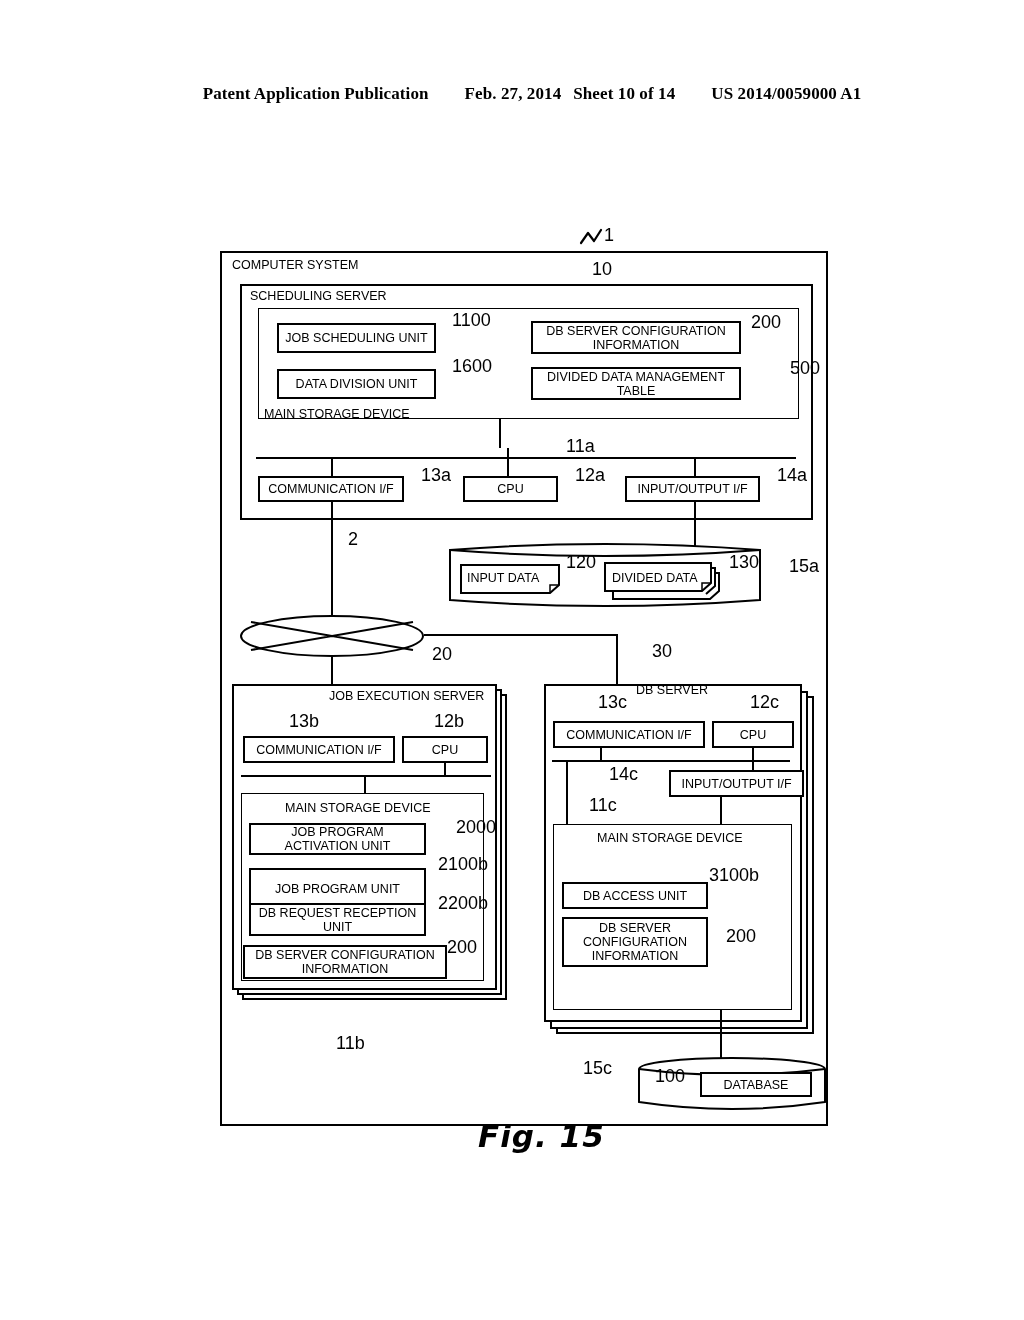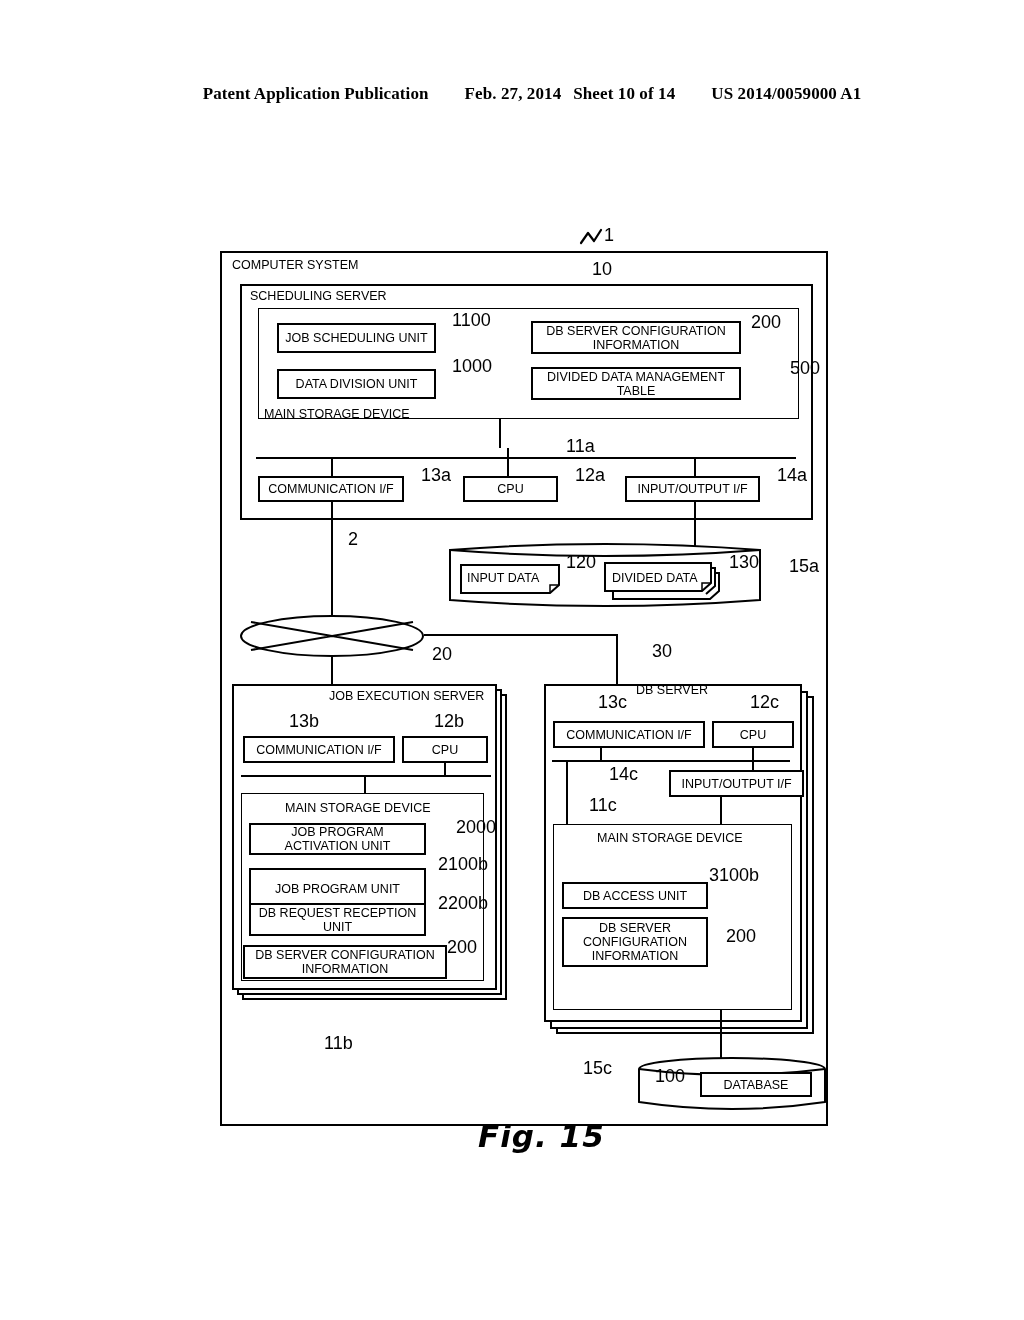--- a/index.html
+++ b/index.html
@@ -137,21 +137,21 @@
   <div class="btitle" style="left:264px;top:408px;">MAIN STORAGE DEVICE</div>
 
   <div class="cbox" style="left:277px;top:323px;width:159px;height:30px;">
     <span>JOB SCHEDULING UNIT</span>
   </div>
   <div class="ref" style="left:452px;top:311px;">1100</div>
 
   <div class="cbox" style="left:277px;top:369px;width:159px;height:30px;">
     <span>DATA DIVISION UNIT</span>
   </div>
-  <div class="ref" style="left:452px;top:357px;">1000</div>
+  <div class="ref" style="left:452px;top:357px;">1600</div>
 
   <div class="cbox" style="left:531px;top:321px;width:210px;height:33px;">
     <span>DB SERVER CONFIGURATION INFORMATION</span>
   </div>
   <div class="ref" style="left:751px;top:313px;">200</div>
 
   <div class="cbox" style="left:531px;top:367px;width:210px;height:33px;">
     <span>DIVIDED DATA MANAGEMENT TABLE</span>
   </div>
   <div class="ref" style="left:751px;top:359px;margin-left:39px;">500</div>
@@ -225,21 +225,21 @@
   <div class="ref" style="left:289px;top:712px;">13b</div>
 
   <div class="cbox" style="left:402px;top:736px;width:86px;height:27px;">
     <span>CPU</span>
   </div>
   <div class="ref" style="left:434px;top:712px;">12b</div>
 
   <div class="line hline" style="left:241px;top:775px;width:250px;"></div>
   <div class="line vline" style="left:444px;top:763px;height:12px;"></div>
   <div class="line vline" style="left:364px;top:775px;height:18px;"></div>
-  <div class="ref" style="left:324px;top:1034px;">11b</div>
+  <div class="ref" style="left:336px;top:1034px;">11b</div>
 
   <div class="box thin" style="left:241px;top:793px;width:243px;height:188px;"></div>
   <div class="btitle" style="left:285px;top:802px;">MAIN STORAGE DEVICE</div>
 
   <div class="cbox" style="left:249px;top:823px;width:177px;height:32px;align-items:center;">
     <span>JOB PROGRAM ACTIVATION UNIT</span>
   </div>
   <div class="ref" style="left:456px;top:818px;">2000</div>
 
   <div class="cbox" style="left:249px;top:868px;width:177px;height:42px;">

